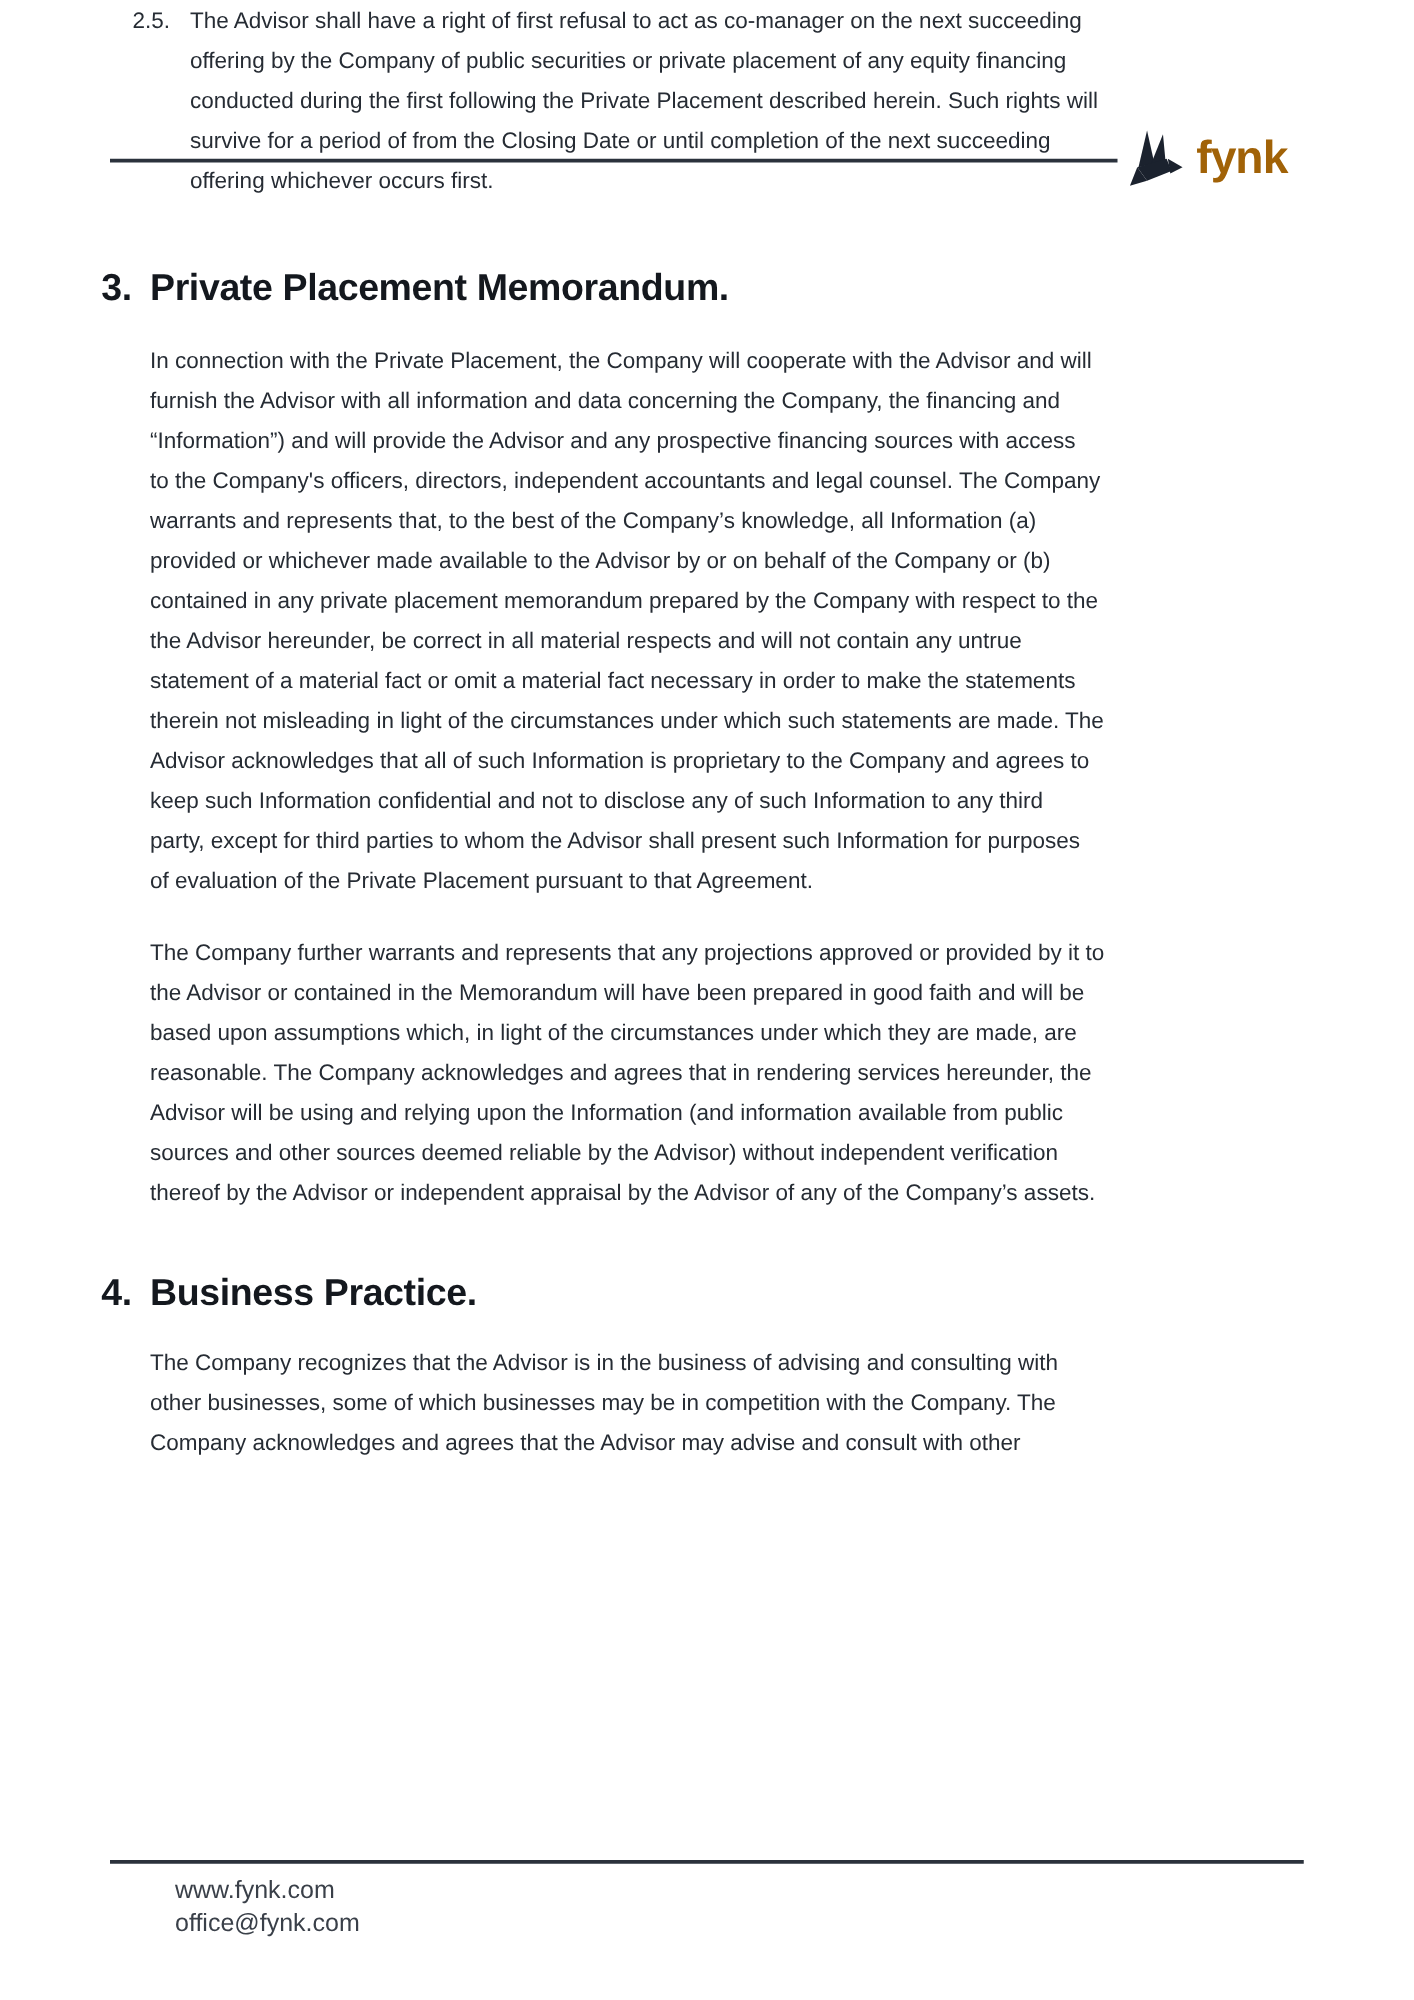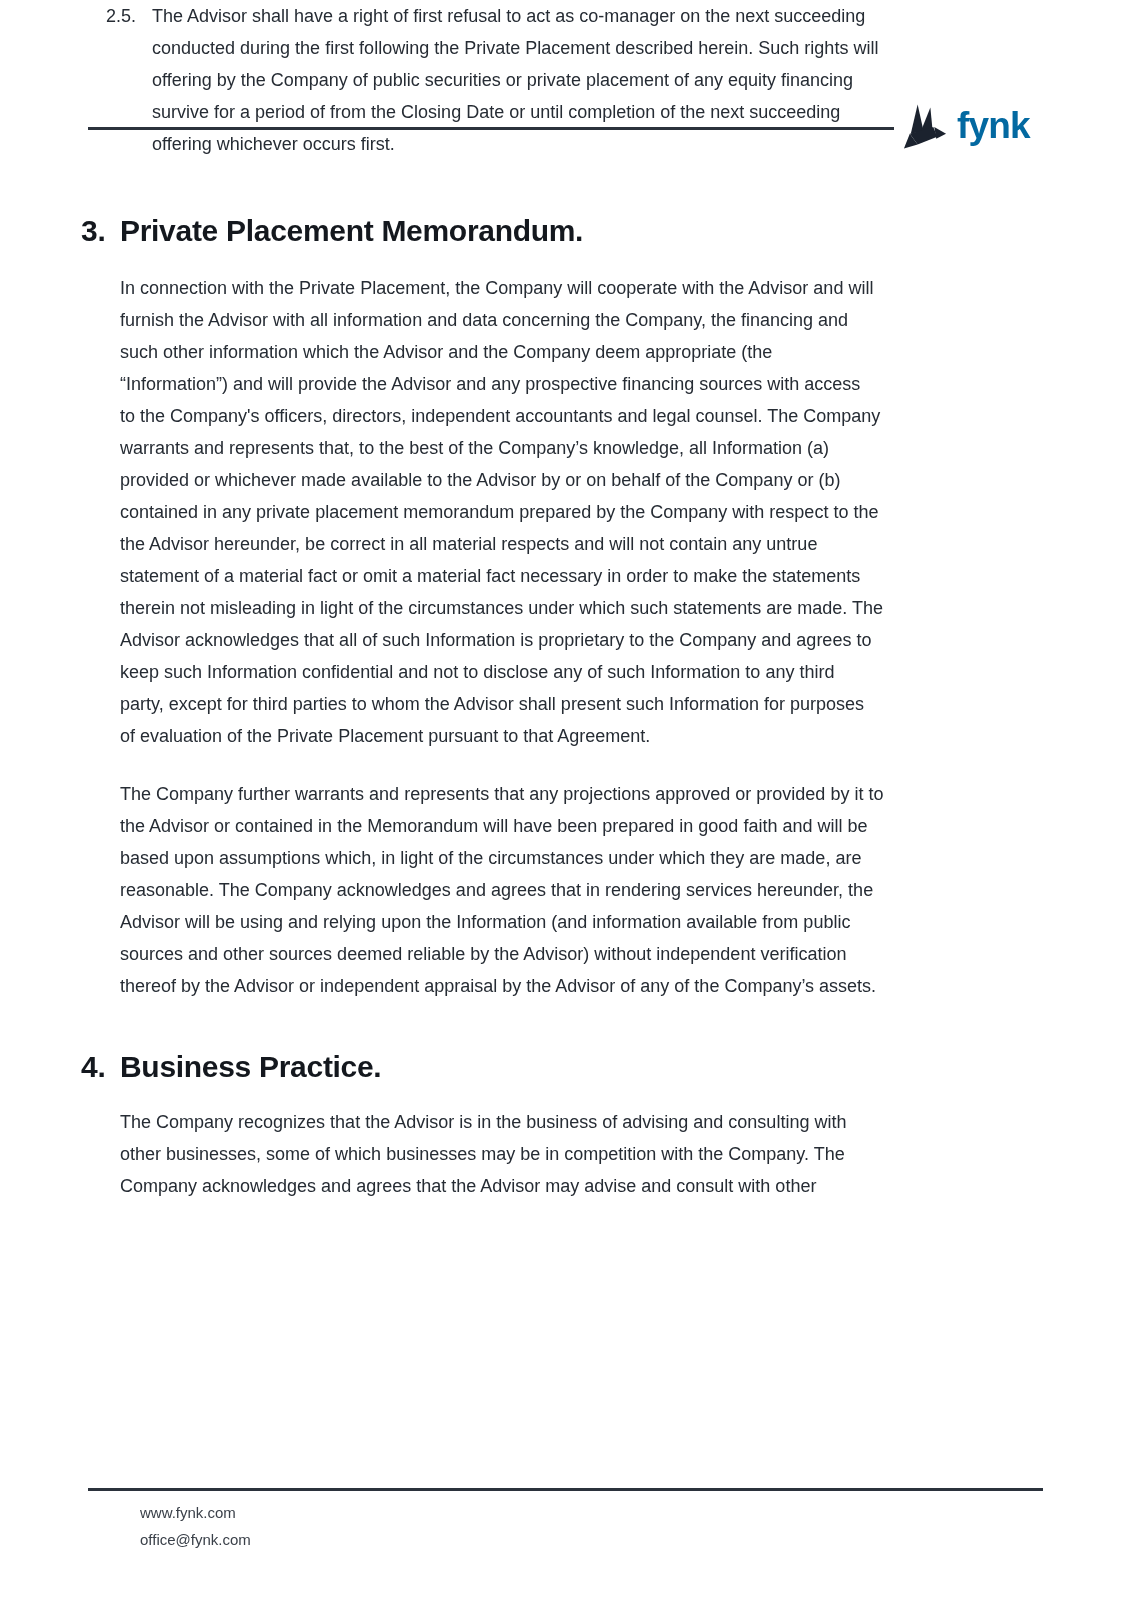--- a/index.html
+++ b/index.html
@@ -28,21 +28,21 @@
     top: 101px;
     display: flex;
     align-items: center;
     gap: 9px;
   }
   .logo svg { width: 47px; height: 50px; display: block; }
   .logo-text {
     font-size: 37px;
     font-weight: bold;
     letter-spacing: -0.8px;
-    color: #0369a1;
+    color: #a16207;
     line-height: 50px;
   }
 
   
   .content {
     position: absolute;
     left: 120px;
     top: 0;
     width: 905px;
     font-size: 18px;
@@ -80,21 +80,21 @@
     left: 88px;
     top: 1488px;
     width: 955px;
     height: 3px;
     background: #2b323c;
   }
   .footer {
     position: absolute;
     left: 140px;
     top: 1499px;
-    font-size: 15px;
+    font-size: 20px;
     line-height: 27px;
     color: #3a4049;
   }
 </style>
 </head>
 <body>
 
 <div class="page">
 
   <div class="header-rule"></div>
@@ -109,36 +109,35 @@
     </svg>
     <span class="logo-text">fynk</span>
   </div>
 
   <main class="content">
 
     <section class="clause">
       <div class="clause-num">2.5.</div>
       <div class="clause-body">
           <div class="tline">The Advisor shall have a right of first refusal to act as co-manager on the next succeeding</div>
+          <div class="tline">offering by the Company of public securities or private placement of any equity financing</div>
           <div class="tline">conducted during the first following the Private Placement described herein. Such rights will</div>
-          <div class="tline">offering by the Company of public securities or private placement of any equity financing</div>
           <div class="tline">survive for a period of from the Closing Date or until completion of the next succeeding</div>
           <div class="tline">offering whichever occurs first.</div>
         </div>
     </section>
 
     <h2 class="section-heading heading-3">
       <span class="section-num">3.</span>
       <span class="section-title">Private Placement Memorandum.</span>
     </h2>
 
     <div class="para para-1">
         <div class="tline">In connection with the Private Placement, the Company will cooperate with the Advisor and will</div>
         <div class="tline">furnish the Advisor with all information and data concerning the Company, the financing and</div>
-        <div class="tline">such other information which the Advisor and the Company deem appropriate (the</div>
         <div class="tline">“Information”) and will provide the Advisor and any prospective financing sources with access</div>
         <div class="tline">to the Company's officers, directors, independent accountants and legal counsel. The Company</div>
         <div class="tline">warrants and represents that, to the best of the Company’s knowledge, all Information (a)</div>
         <div class="tline">provided or whichever made available to the Advisor by or on behalf of the Company or (b)</div>
         <div class="tline">contained in any private placement memorandum prepared by the Company with respect to the</div>
         <div class="tline">the Advisor hereunder, be correct in all material respects and will not contain any untrue</div>
         <div class="tline">statement of a material fact or omit a material fact necessary in order to make the statements</div>
         <div class="tline">therein not misleading in light of the circumstances under which such statements are made. The</div>
         <div class="tline">Advisor acknowledges that all of such Information is proprietary to the Company and agrees to</div>
         <div class="tline">keep such Information confidential and not to disclose any of such Information to any third</div>

